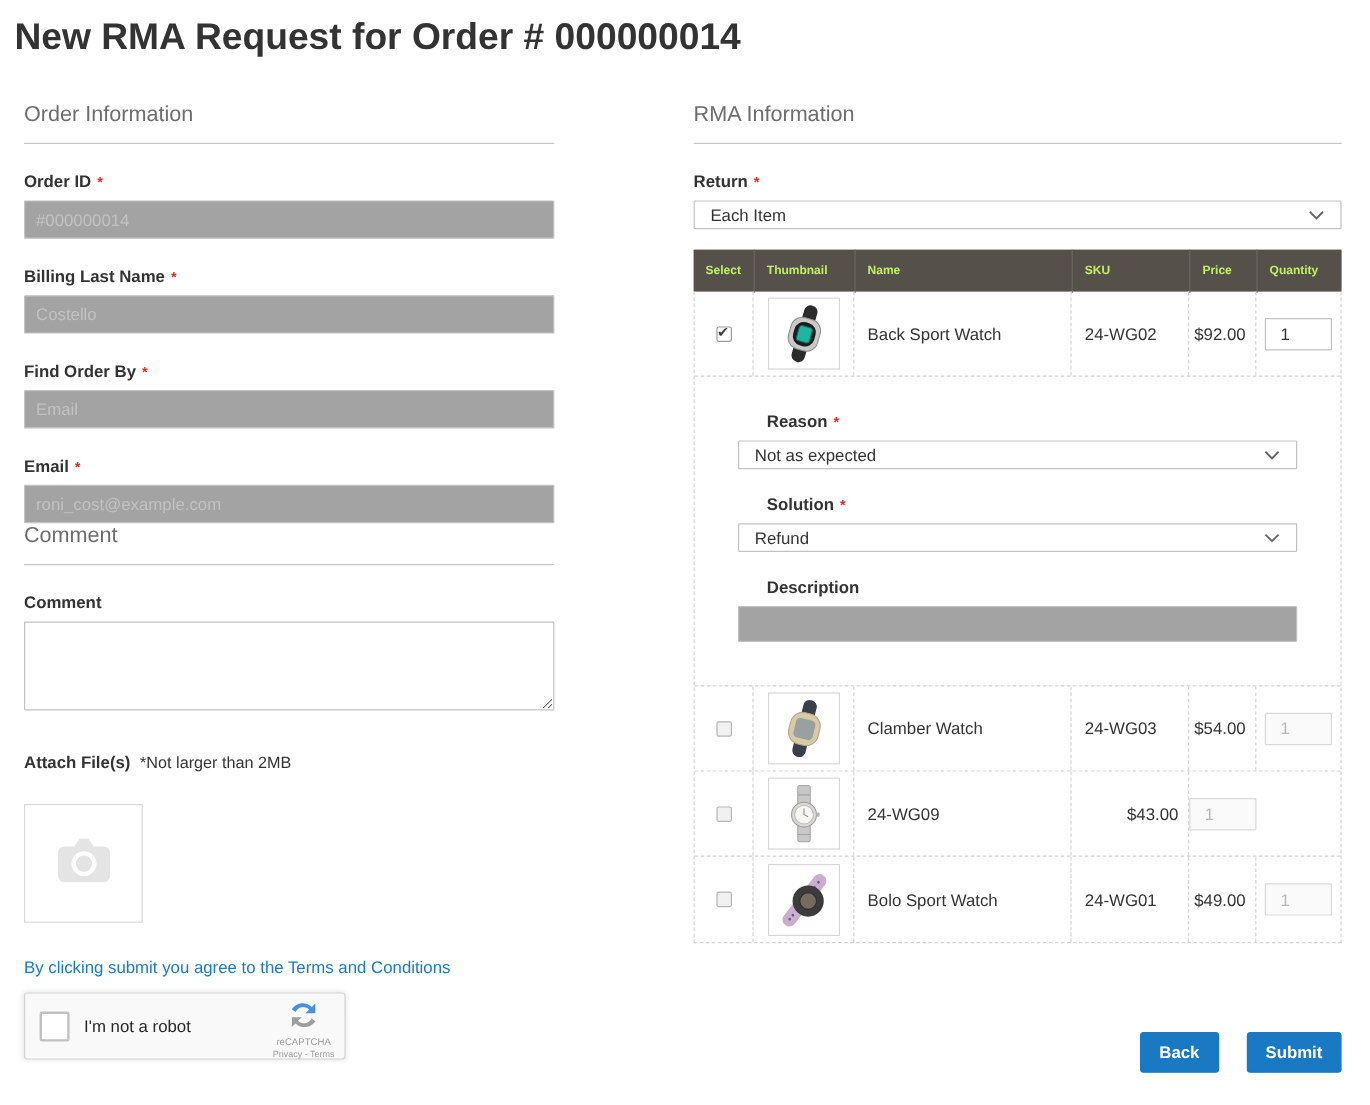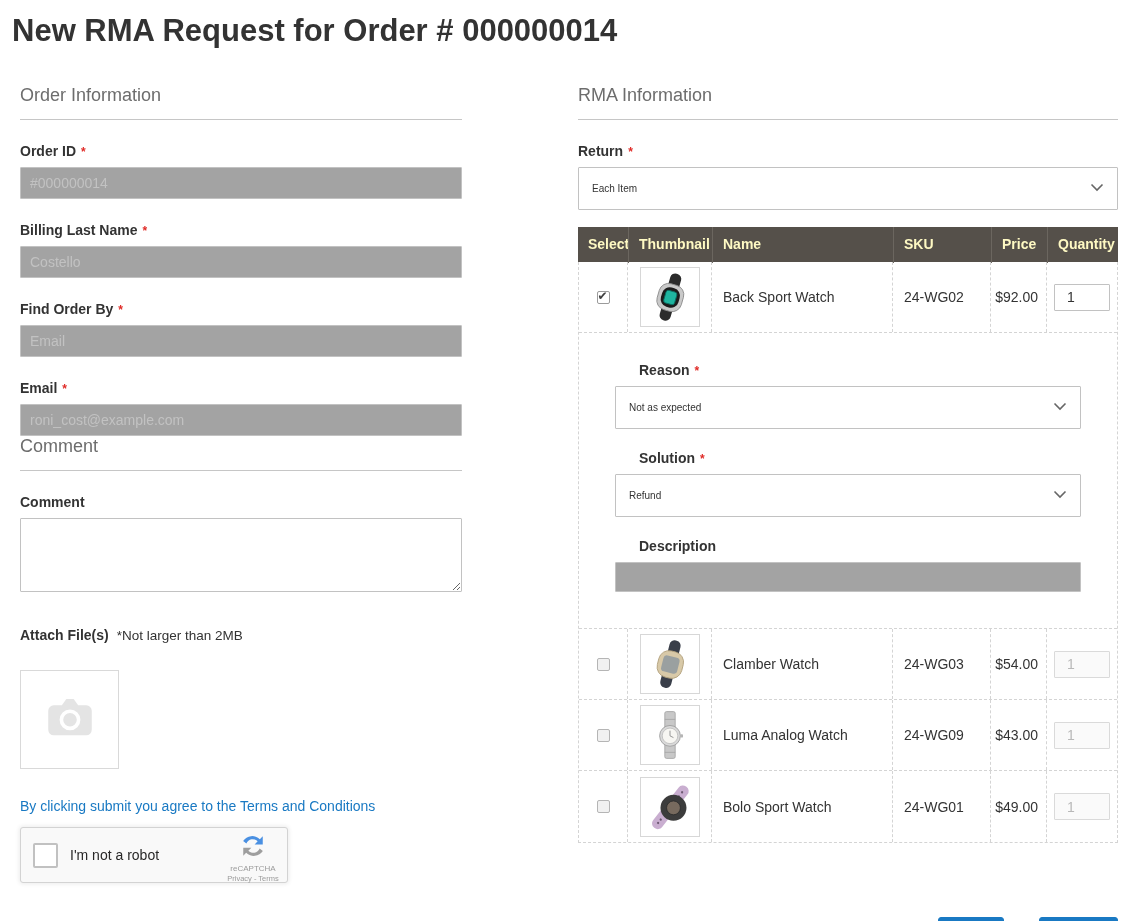--- a/index.html
+++ b/index.html
@@ -52,32 +52,32 @@
   }
   .rc-label { font-size:14px; color:#282727; }
   .rc-brandcol {
     position:absolute; right:6px; top:5px; width:56px;
     display:flex; flex-direction:column; align-items:center; line-height:1.25;
   }
   .rc-brand { font-size:8px; color:#9b9b9b; }
   .rc-links { font-size:7.5px; color:#9b9b9b; }
   
   .fake-select {
-    height:43px; border:1px solid #c2c2c2; border-radius:1px; background:#fff;
+    height:24px; border:1px solid #c2c2c2; border-radius:1px; background:#fff;
     display:flex; align-items:center; justify-content:space-between;
-    padding:0 13px; font-size:10px; color:#333; cursor:pointer;
+    padding:0 13px; font-size:14px; color:#333; cursor:pointer;
   }
   
   .items-table { margin-top:17px; }
   .thead {
     display:grid; grid-template-columns:50px 84px 181px 98px 56px 1fr;
     background:#55504a; height:35px; align-items:center;
   }
   .thead .th {
-    color:#fef9c3; font-weight:bold; font-size:14px; padding:0 10px;
+    color:#bef264; font-weight:bold; font-size:10px; padding:0 10px;
     height:36px; line-height:35px; border-left:1px solid #6b665f;
     overflow:hidden; white-space:nowrap;
   }
   .thead .th:first-child { border-left:none; }
   .tbody { border:1px dashed #d4d4d4; border-top:none; }
   .trow {
     display:grid; grid-template-columns:49px 84px 181px 98px 56px 1fr;
     min-height:71px; align-items:center; border-bottom:1px dashed #d4d4d4;
   }
   .trow:last-child { border-bottom:none; }
@@ -98,21 +98,21 @@
   .qty-input {
     width:56px; height:27px; border:1px solid #c2c2c2; border-radius:1px;
     padding:0 0 0 12px; font-size:14px; color:#333;
     font-family:"Liberation Sans","DejaVu Sans",sans-serif;
   }
   .qty-input.disabled { border-color:#dadada; color:#b8b8b8; }
   
   .detail-panel { padding:8px 36px 36px; border-bottom:1px dashed #d4d4d4; }
   .detail-panel .field-label { margin-top:21px;padding-left:24px; }
   
-  .actions { display:flex; justify-content:flex-end; gap:35px; margin-top:74px; }
+  .actions { display:flex; justify-content:flex-end; gap:23px; margin-top:74px; }
   .btn {
     background:#1979c3; border:1px solid #1979c3; border-radius:3px;
     color:#fff; font-weight:bold; font-size:14px; padding:8px 15px; cursor:pointer;
     font-family:"Liberation Sans","DejaVu Sans",sans-serif;
   }
   .chev { flex:0 0 auto; }
 </style>
 </head>
 <body>
 
@@ -296,21 +296,20 @@
                 <line x1="24" y1="41" x2="36" y2="41" stroke="#a5a5a5"></line>
                 <line x1="24" y1="50" x2="36" y2="50" stroke="#a5a5a5"></line>
                 <circle cx="30" cy="31" r="12" fill="#d9d9d9" stroke="#9e9e9e"></circle>
                 <circle cx="30" cy="31" r="9" fill="#f7f6f2" stroke="#bdbdbd"></circle>
                 <line x1="30" y1="31" x2="30" y2="25" stroke="#8a8a8a"></line>
                 <line x1="30" y1="31" x2="34" y2="33" stroke="#8a8a8a"></line>
                 <rect x="42" y="29" width="3" height="4" rx="1" fill="#b5b5b5"></rect>
               </svg>
             </div>
           </div>
-          <div class="tcell c-name">Luma Analog Watch</div>
           <div class="tcell c-sku">24-WG09</div>
           <div class="tcell c-price">$43.00</div>
           <div class="tcell c-qty">
               <input class="qty-input disabled" type="text" disabled="" value="1" style="">
             </div>
         </div>
 
         <div class="trow">
           <div class="tcell c-select">
               <span class="cb unchecked"></span>

